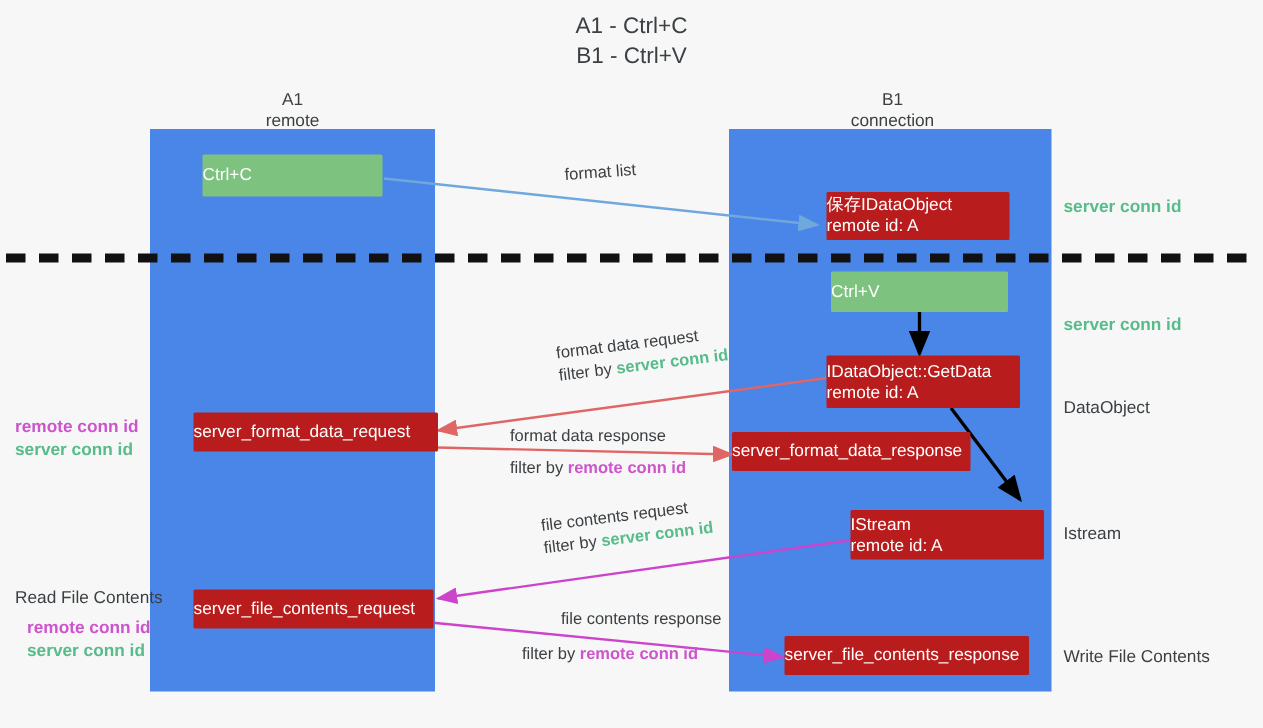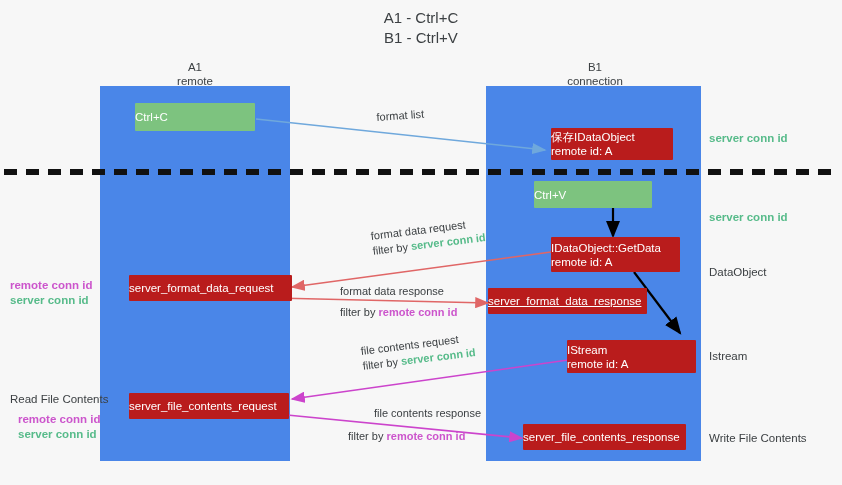--- a/index.html
+++ b/index.html
@@ -141,39 +141,39 @@
 
   <div class="node green" style="left:135px; top:103px; width:120px; height:28px;">
     <div>Ctrl+C</div>
   </div>
 
   <div class="node orange" style="left:551px; top:128px; width:122px; height:32px;">
     <div>保存IDataObject</div>
     <div class="l2">remote id: A</div>
   </div>
 
-  <div class="node green" style="left:534px; top:181px; width:118px; height:27px;">
+  <div class="node green" style="left:554px; top:181px; width:118px; height:27px;">
     <div>Ctrl+V</div>
   </div>
 
   <div class="node orange" style="left:551px; top:237px; width:129px; height:35px;">
     <div>IDataObject::GetData</div>
     <div class="l2">remote id: A</div>
   </div>
 
   <div class="node orange" style="left:567px; top:340px; width:129px; height:33px;">
     <div>IStream</div>
     <div class="l2">remote id: A</div>
   </div>
 
   <div class="node orange" style="left:129px; top:275px; width:163px; height:26px;">
     <div>server_format_data_request</div>
   </div>
 
-  <div class="node orange" style="left:488px; top:288px; width:159px; height:26px;text-decoration:underline;">
+  <div class="node orange" style="left:488px; top:288px; width:159px; height:26px;">
     <div>server_format_data_response</div>
   </div>
 
   <div class="node orange" style="left:129px; top:393px; width:160px; height:26px;">
     <div>server_file_contents_request</div>
   </div>
 
   <div class="node orange" style="left:523px; top:424px; width:163px; height:26px;">
     <div>server_file_contents_response</div>
   </div>

